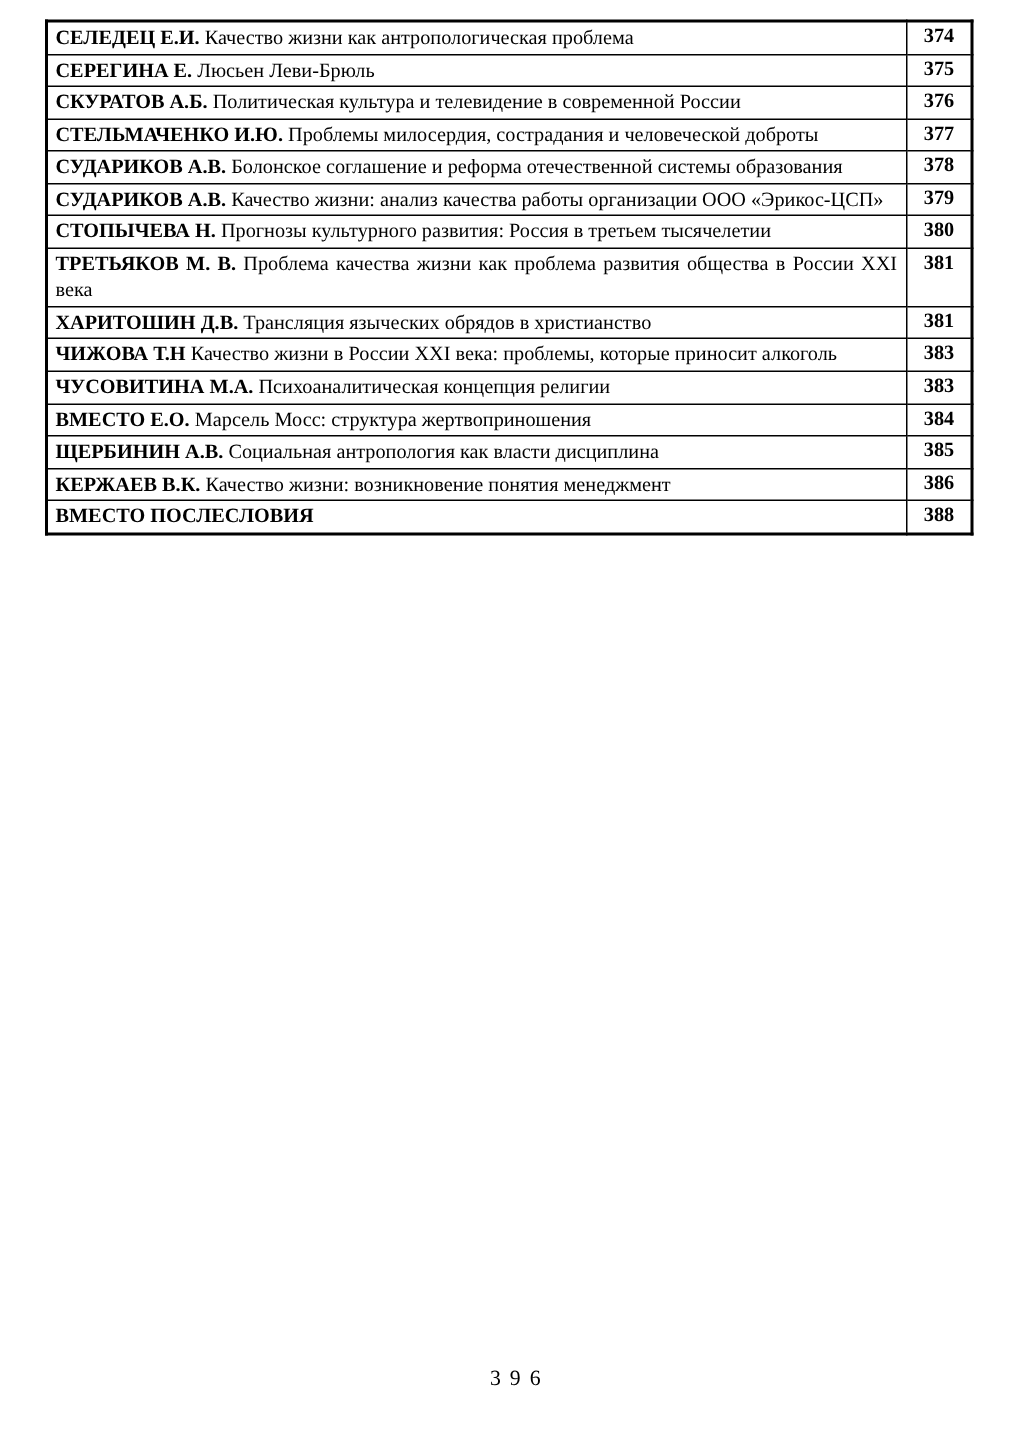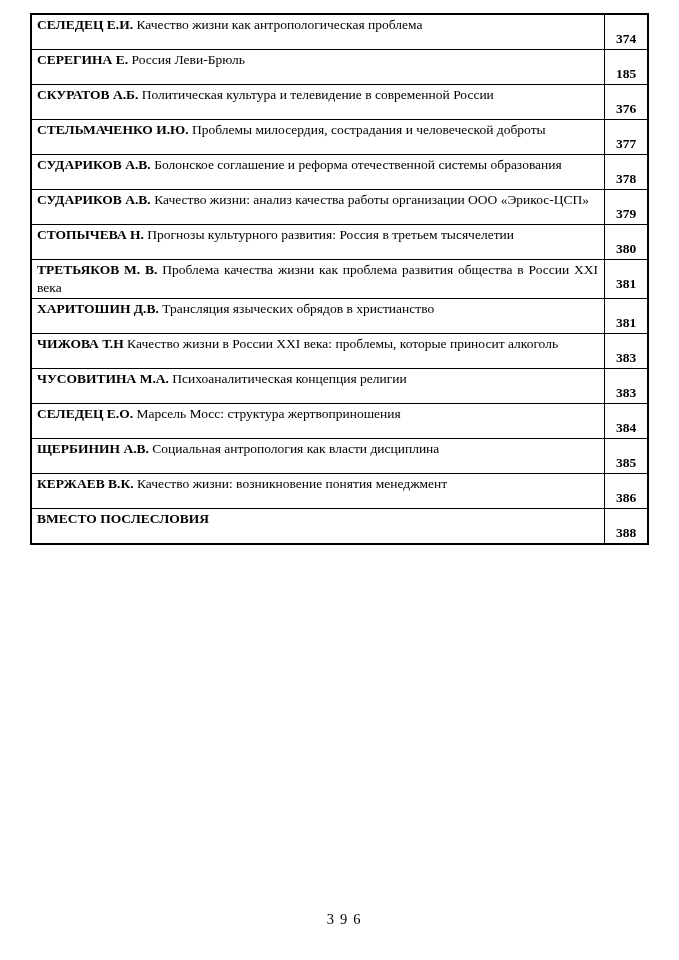--- a/index.html
+++ b/index.html
@@ -40,21 +40,21 @@
     text-align: justify;
   }
   td.cell-text .author {
     font-weight: bold;
   }
   td.cell-page {
     width: 38px;
     text-align: center;
     font-weight: bold;
     font-size: 13.5px;
-    padding: 16px 2px 2px 2px;
+    padding: 1px 2px 2px 2px;
   }
   .page-footer {
     position: absolute;
     left: 4px;
     width: 100%;
     bottom: 32px;
     text-align: center;
     font-size: 14.5px;
     letter-spacing: 6px;
     padding-left: 6px; 
@@ -66,22 +66,22 @@
 
 <div class="page">
 
   <table class="toc">
     <tbody>
         <tr>
           <td class="cell-text"><span class="author">СЕЛЕДЕЦ Е.И.</span> <span class="title">Качество жизни как антропологическая проблема</span></td>
           <td class="cell-page">374</td>
         </tr>
         <tr>
-          <td class="cell-text"><span class="author">СЕРЕГИНА Е.</span> <span class="title">Россия Леви-Брюль</span></td>
-          <td class="cell-page">185</td>
+          <td class="cell-text"><span class="author">СЕРЕГИНА Е.</span> <span class="title">Люсьен Леви-Брюль</span></td>
+          <td class="cell-page">375</td>
         </tr>
         <tr>
           <td class="cell-text"><span class="author">СКУРАТОВ А.Б.</span> <span class="title">Политическая культура и телевидение в современной России</span></td>
           <td class="cell-page">376</td>
         </tr>
         <tr>
           <td class="cell-text"><span class="author">СТЕЛЬМАЧЕНКО И.Ю.</span> <span class="title">Проблемы милосердия, сострадания и человеческой доброты</span></td>
           <td class="cell-page">377</td>
         </tr>
         <tr>
@@ -106,21 +106,21 @@
         </tr>
         <tr>
           <td class="cell-text"><span class="author">ЧИЖОВА Т.Н</span> <span class="title">Качество жизни в России XXI века: проблемы, которые приносит алкоголь</span></td>
           <td class="cell-page">383</td>
         </tr>
         <tr>
           <td class="cell-text"><span class="author">ЧУСОВИТИНА М.А.</span> <span class="title">Психоаналитическая концепция религии</span></td>
           <td class="cell-page">383</td>
         </tr>
         <tr>
-          <td class="cell-text"><span class="author">СЕЛЕДЕЦ Е.О.</span> <span class="title">Марсель Мосс: структура жертвоприношения</span></td>
+          <td class="cell-text"><span class="author">ВМЕСТО Е.О.</span> <span class="title">Марсель Мосс: структура жертвоприношения</span></td>
           <td class="cell-page">384</td>
         </tr>
         <tr>
           <td class="cell-text"><span class="author">ЩЕРБИНИН А.В.</span> <span class="title">Социальная антропология как власти дисциплина</span></td>
           <td class="cell-page">385</td>
         </tr>
         <tr>
           <td class="cell-text"><span class="author">КЕРЖАЕВ В.К.</span> <span class="title">Качество жизни: возникновение понятия менеджмент</span></td>
           <td class="cell-page">386</td>
         </tr>

